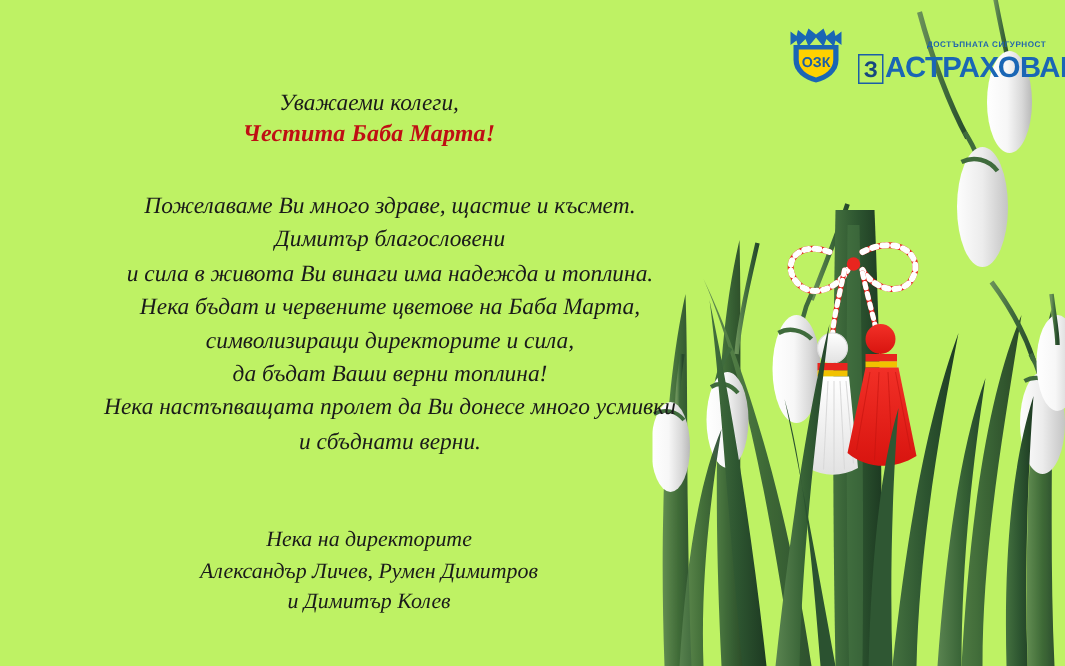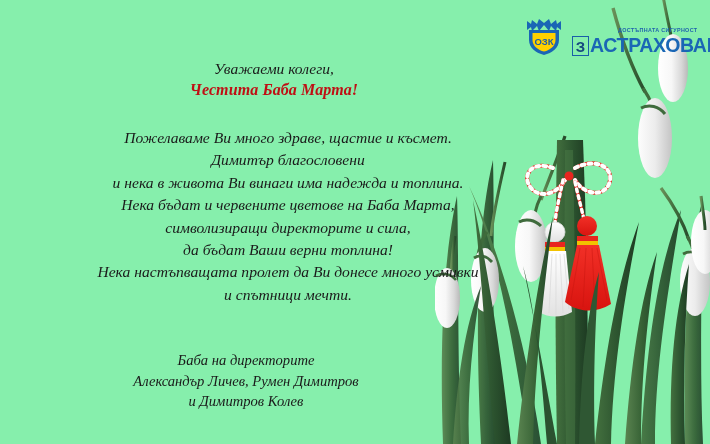--- a/index.html
+++ b/index.html
@@ -4,21 +4,21 @@
 <style>
   html, body {
     margin: 0;
     padding: 0;
     background: #ffffff;
   }
   #card {
     position: relative;
     width: 710px;
     height: 444px;
-    background: #86efac;
+    background: #bef264;
     overflow: hidden;
     font-family: "Liberation Serif", "DejaVu Serif", serif;
   }
 
   
   #logo {
     position: absolute;
     top: 12px;
     left: 524px;
     width: 180px;
@@ -87,21 +87,20 @@
   }
 
   
   #message {
     position: absolute;
     top: 58px;
     left: 0;
     width: 492px;
     text-align: center;
     color: #1a1a1a;
-    padding-left: 28px;
   }
   .salutation {
     font-size: 15.5px;
     font-style: italic;
     line-height: 21px;
   }
   .headline {
     font-size: 16px;
     font-style: italic;
     font-weight: bold;
@@ -311,27 +310,27 @@
       </span>
     </div>
   </div>
 
   <div id="message">
     <div class="salutation">Уважаеми колеги,</div>
     <div class="headline">Честита Баба Марта!</div>
     <div class="gap-lg"></div>
     <div class="wish-line">Пожелаваме Ви много здраве, щастие и късмет.</div>
     <div class="wish-line">Димитър благословени</div>
-    <div class="wish-line">и нека в живота Ви винаги има надежда и топлина.</div>
+    <div class="wish-line">и сила в живота Ви винаги има надежда и топлина.</div>
     <div class="wish-line">Нека бъдат и червените цветове на Баба Марта,</div>
     <div class="wish-line">символизиращи директорите и сила,</div>
     <div class="wish-line">да бъдат Ваши верни топлина!</div>
     <div class="wish-line">Нека настъпващата пролет да Ви донесе много усмивки</div>
-    <div class="wish-line">и спътници мечти.</div>
+    <div class="wish-line">и сбъднати верни.</div>
   </div>
 
   <div id="signature">
-    <div class="sig-line">Баба на директорите</div>
+    <div class="sig-line">Нека на директорите</div>
     <div class="sig-line">Александър Личев, Румен Димитров</div>
-    <div class="sig-line">и Димитров Колев</div>
+    <div class="sig-line">и Димитър Колев</div>
   </div>
 
 </div>
 
 </body></html>

